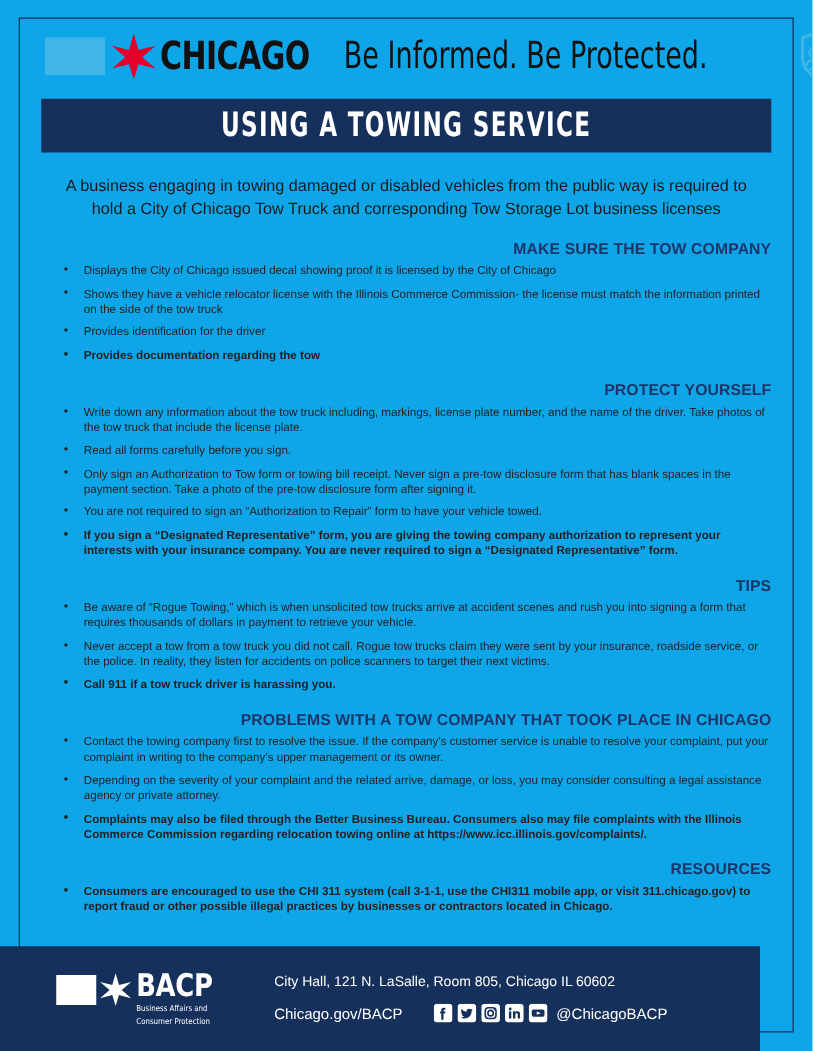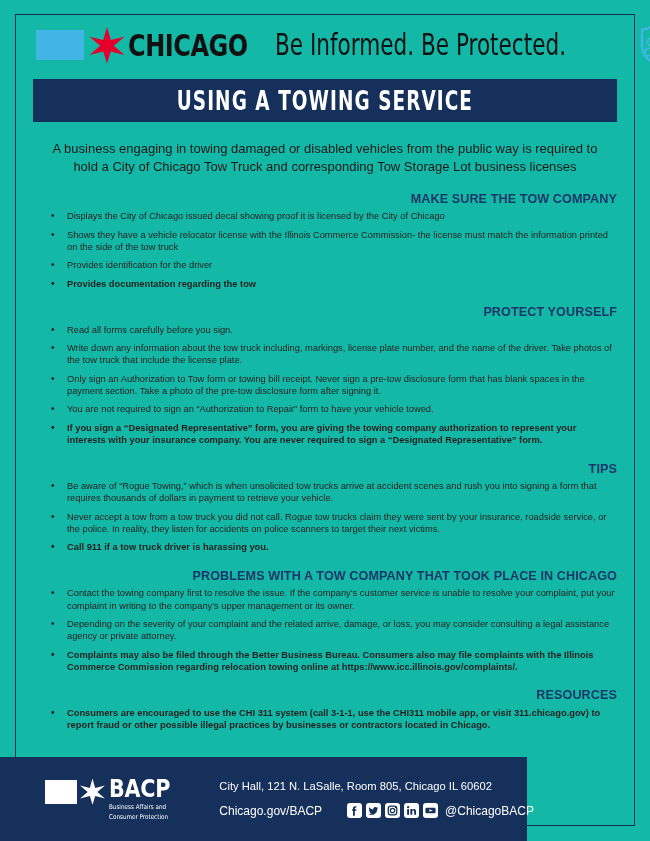--- a/index.html
+++ b/index.html
@@ -8,21 +8,21 @@
     background: #ffffff;
   }
   body {
     font-family: "Liberation Sans", sans-serif;
     -webkit-font-smoothing: antialiased;
   }
   #page {
     position: relative;
     width: 650px;
     height: 841px;
-    background: #14b8a6;
+    background: #0ea5e9;
     overflow: hidden;
     box-sizing: border-box;
   }
   
   #page-frame {
     position: absolute;
     left: 15px;
     top: 14px;
     width: 620px;
     height: 812px;
@@ -160,21 +160,21 @@
     font-size: 10px;
     color: #231f20;
     line-height: 1.33;
   }
 
   
   .footer {
     position: absolute;
     left: 0;
     top: 757px;
-    width: 527px;
+    width: 608px;
     height: 84px;
     background: #16305c;
     display: flex;
     align-items: center;
     z-index: 6;
   }
   .bacp-logo {
     margin-left: 45px;
     display: flex;
     align-items: flex-start;
@@ -295,22 +295,22 @@
         <li>Displays the City of Chicago issued decal showing proof it is licensed by the City of Chicago</li>
         <li>Shows they have a vehicle relocator license with the Illinois Commerce Commission- the license must match the information printed on the side of the tow truck</li>
         <li>Provides identification for the driver</li>
         <li>Provides documentation regarding the tow</li>
       </ul>
     </div>
 
     <div class="section">
       <h2 class="section-title">PROTECT YOURSELF</h2>
       <ul class="bullets">
+        <li>Write down any information about the tow truck including, markings, license plate number, and the name of the driver. Take photos of the tow truck that include the license plate.</li>
         <li>Read all forms carefully before you sign.</li>
-        <li>Write down any information about the tow truck including, markings, license plate number, and the name of the driver. Take photos of the tow truck that include the license plate.</li>
         <li>Only sign an Authorization to Tow form or towing bill receipt. Never sign a pre-tow disclosure form that has blank spaces in the payment section.  Take a photo of the pre-tow disclosure form after signing it.</li>
         <li>You are not required to sign an “Authorization to Repair” form to have your vehicle towed.</li>
         <li>If you sign a “Designated Representative” form, you are giving the towing company authorization to represent your interests with your insurance company. You are never required to sign a “Designated Representative” form.</li>
       </ul>
     </div>
 
     <div class="section">
       <h2 class="section-title">TIPS</h2>
       <ul class="bullets">
         <li>Be aware of “Rogue Towing,” which is when unsolicited tow trucks arrive at accident scenes and rush you into signing a form that requires thousands of dollars in payment to retrieve your vehicle.</li>

